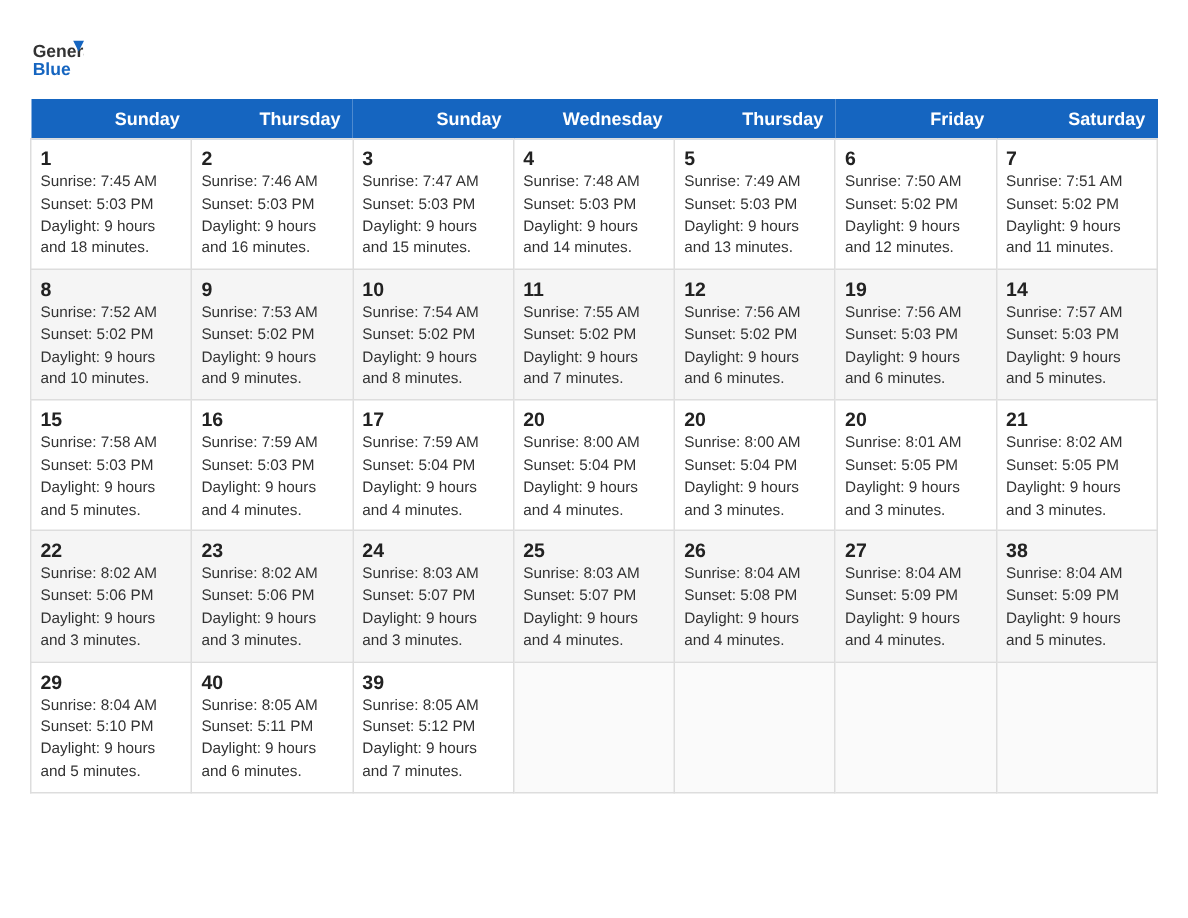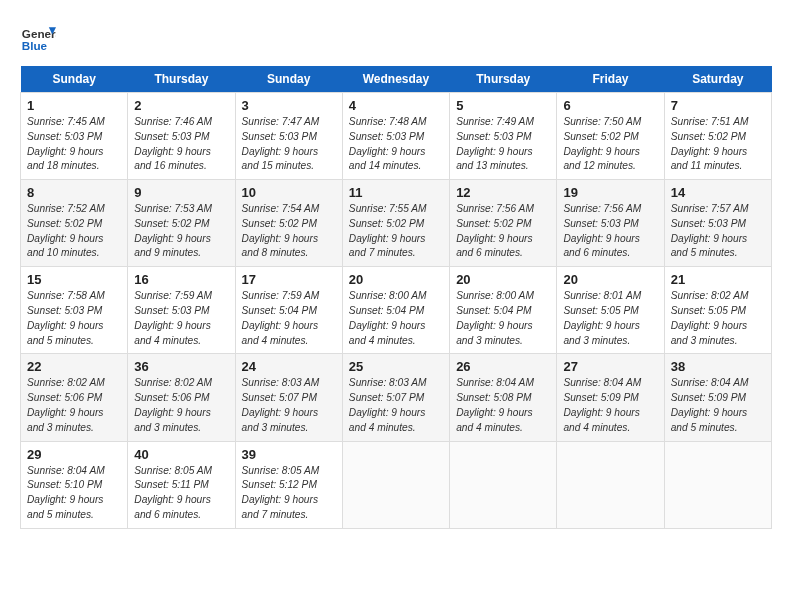--- a/index.html
+++ b/index.html
@@ -38,21 +38,21 @@
       color: #555;
     }
     table {
       width: 100%;
       border-collapse: collapse;
       font-size: 10.5px;
     }
     th {
       background-color: #1565c0;
       color: white;
-      text-align: center;
+      text-align: right;
       padding: 6px 8px;
       font-size: 12px;
       font-weight: bold;
       margin-top: 16px;
     }
     td {
       border: 1px solid #ddd;
       vertical-align: top;
       padding: 5px 6px;
       background: #fff;
@@ -66,21 +66,20 @@
       font-size: 13px;
       font-weight: bold;
       color: #222;
       display: block;
       margin-bottom: 2px;
     }
     .day-info {
       color: #333;
       line-height: 1.45;
       font-size: 10.2px;
-      font-style: italic;
     }
     td.empty {
       background: #fafafa;
     }
   </style>
 </head>
 <body>
 
 <div class="header">
   <div class="logo">
@@ -202,21 +201,21 @@
           <span class="day-num">21</span>
           <div class="day-info">Sunrise: 8:02 AM<br>Sunset: 5:05 PM<br>Daylight: 9 hours and 3 minutes.</div>
         </td>
       </tr>
       <tr>
         <td>
           <span class="day-num">22</span>
           <div class="day-info">Sunrise: 8:02 AM<br>Sunset: 5:06 PM<br>Daylight: 9 hours and 3 minutes.</div>
         </td>
         <td>
-          <span class="day-num">36</span>
+          <span class="day-num">23</span>
           <div class="day-info">Sunrise: 8:02 AM<br>Sunset: 5:06 PM<br>Daylight: 9 hours and 3 minutes.</div>
         </td>
         <td>
           <span class="day-num">24</span>
           <div class="day-info">Sunrise: 8:03 AM<br>Sunset: 5:07 PM<br>Daylight: 9 hours and 3 minutes.</div>
         </td>
         <td>
           <span class="day-num">25</span>
           <div class="day-info">Sunrise: 8:03 AM<br>Sunset: 5:07 PM<br>Daylight: 9 hours and 4 minutes.</div>
         </td>

